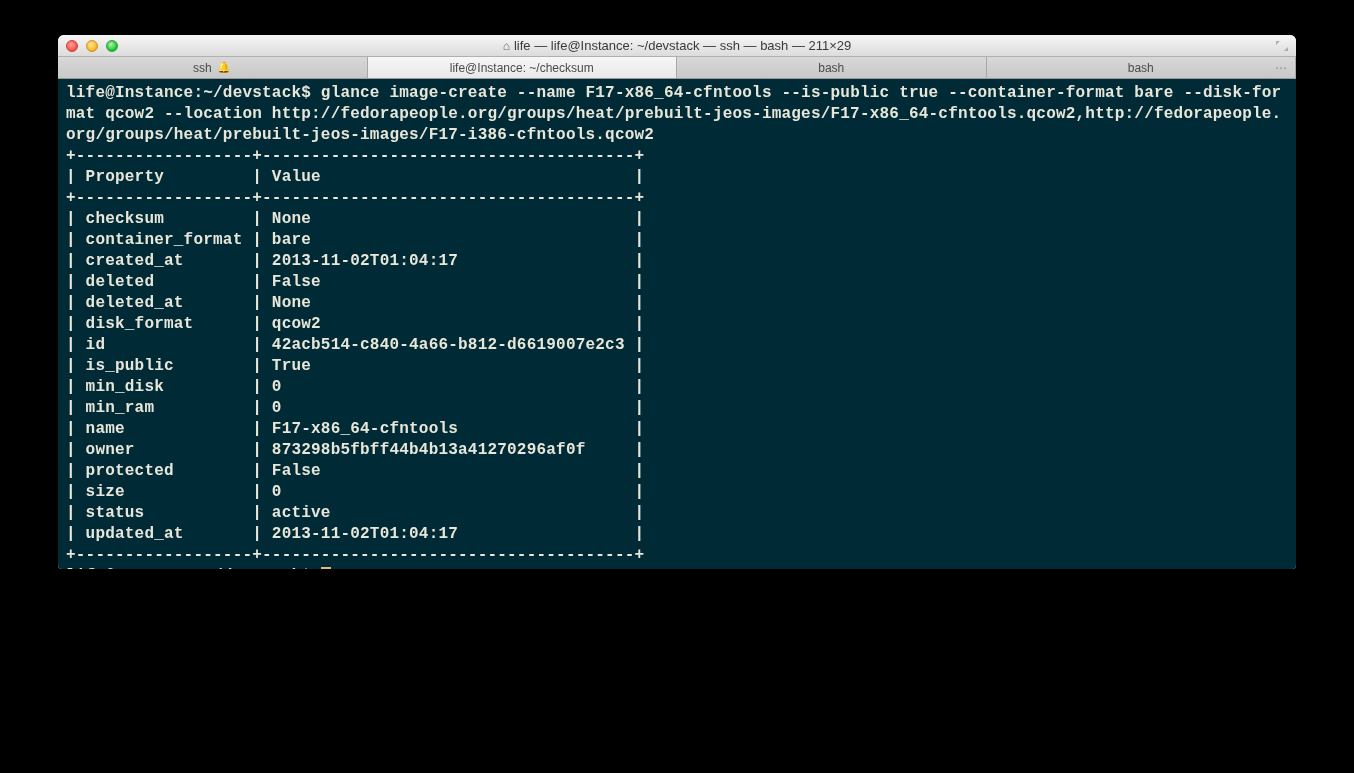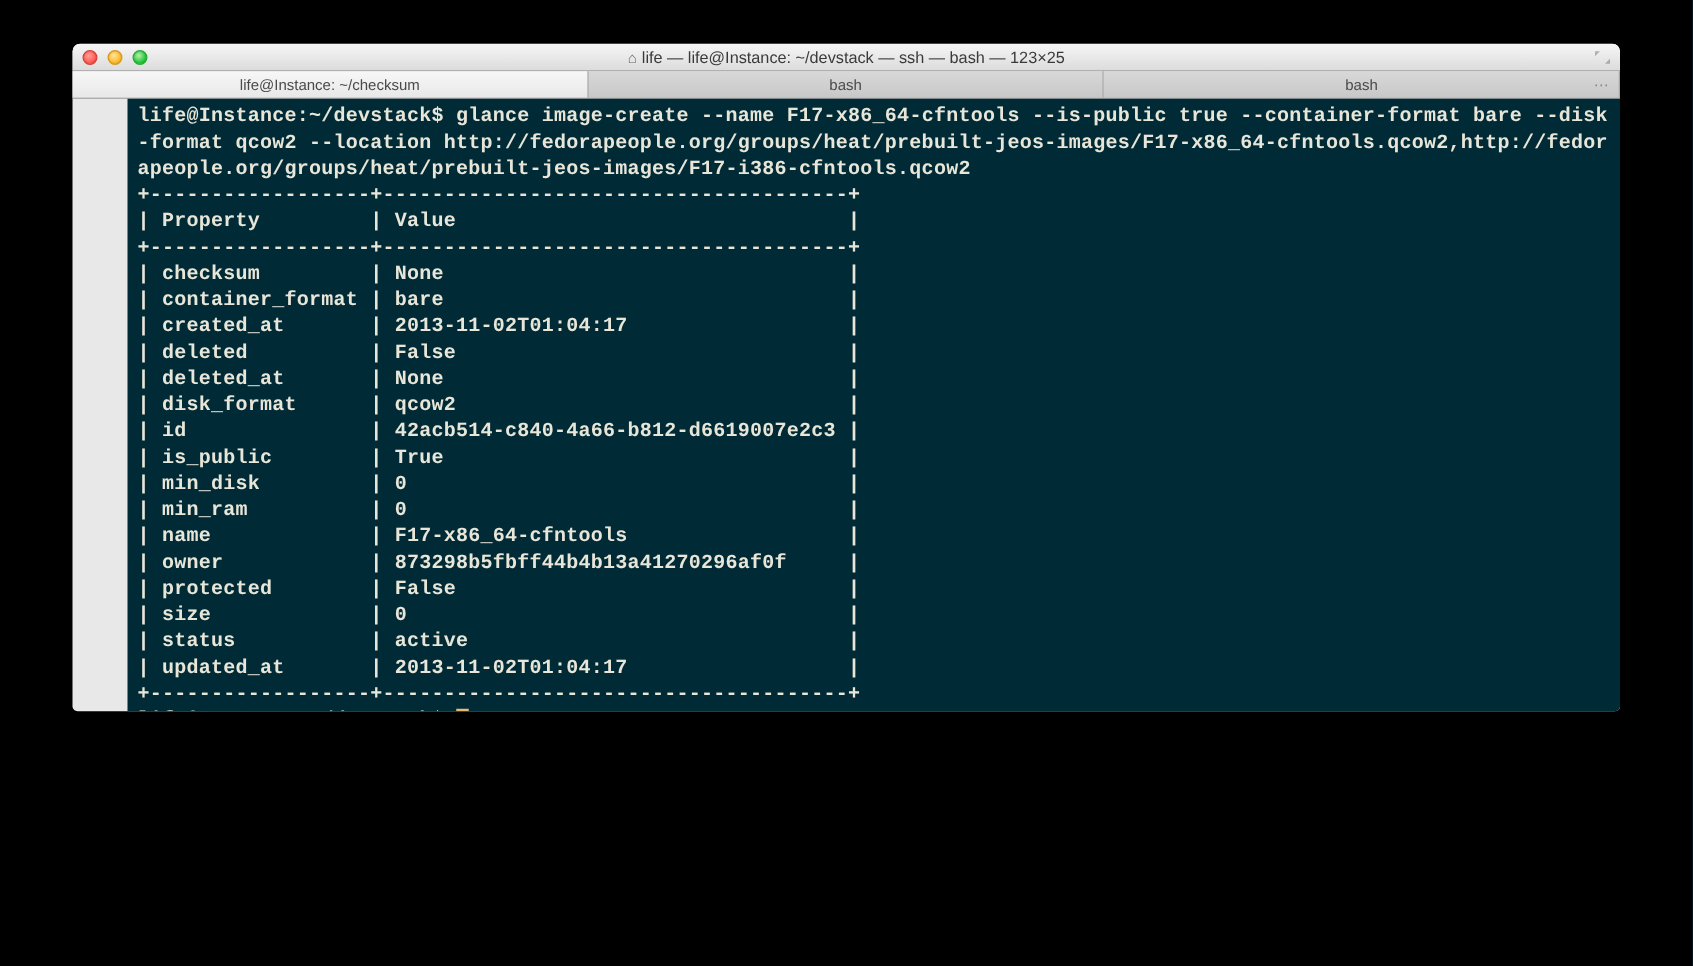--- a/index.html
+++ b/index.html
@@ -99,21 +99,20 @@
     .terminal {
       background: #002b36;
       color: #e8e6d9;
       font-family: Menlo, Monaco, "Courier New", monospace;
       font-size: 16px;
       line-height: 21px;
       padding: 4px 8px 8px 8px;
       height: 490px;
       overflow: hidden;
       letter-spacing: 0.2px;
-      margin-left: 44px;
     }
     .term-line { white-space: pre; font-weight: 700;}
     .cmd-wrap { white-space: pre-wrap; word-break: break-all; font-weight: 700;}
     .table-text { white-space: pre; font-weight: 700;}
     .cursor {
       display: inline-block;
       width: 10px;
       height: 17px;
       background: #e5b97b;
       vertical-align: text-bottom;
@@ -126,26 +125,30 @@
 <div class="window">
 
   <div class="titlebar">
     <div class="traffic-lights">
       <div class="circle c-close"></div>
       <div class="circle c-min"></div>
       <div class="circle c-max"></div>
     </div>
     <div class="title">
       <span class="home-icon">⌂</span>
-      <span>life — life@Instance: ~/devstack — ssh — bash — 123×25</span>
+      <span>life — life@Instance: ~/devstack — ssh — bash — 211×29</span>
     </div>
     <div class="fullscreen-icon"></div>
   </div>
 
   <div class="tabbar">
+    <div class="tab">
+      <span>ssh</span>
+      <span class="bell">🔔</span>
+    </div>
     <div class="tab active">
       <span>life@Instance: ~/checksum</span>
     </div>
     <div class="tab">
       <span>bash</span>
     </div>
     <div class="tab">
       <span>bash</span>
       <span class="ellipsis">⋯</span>
     </div>

